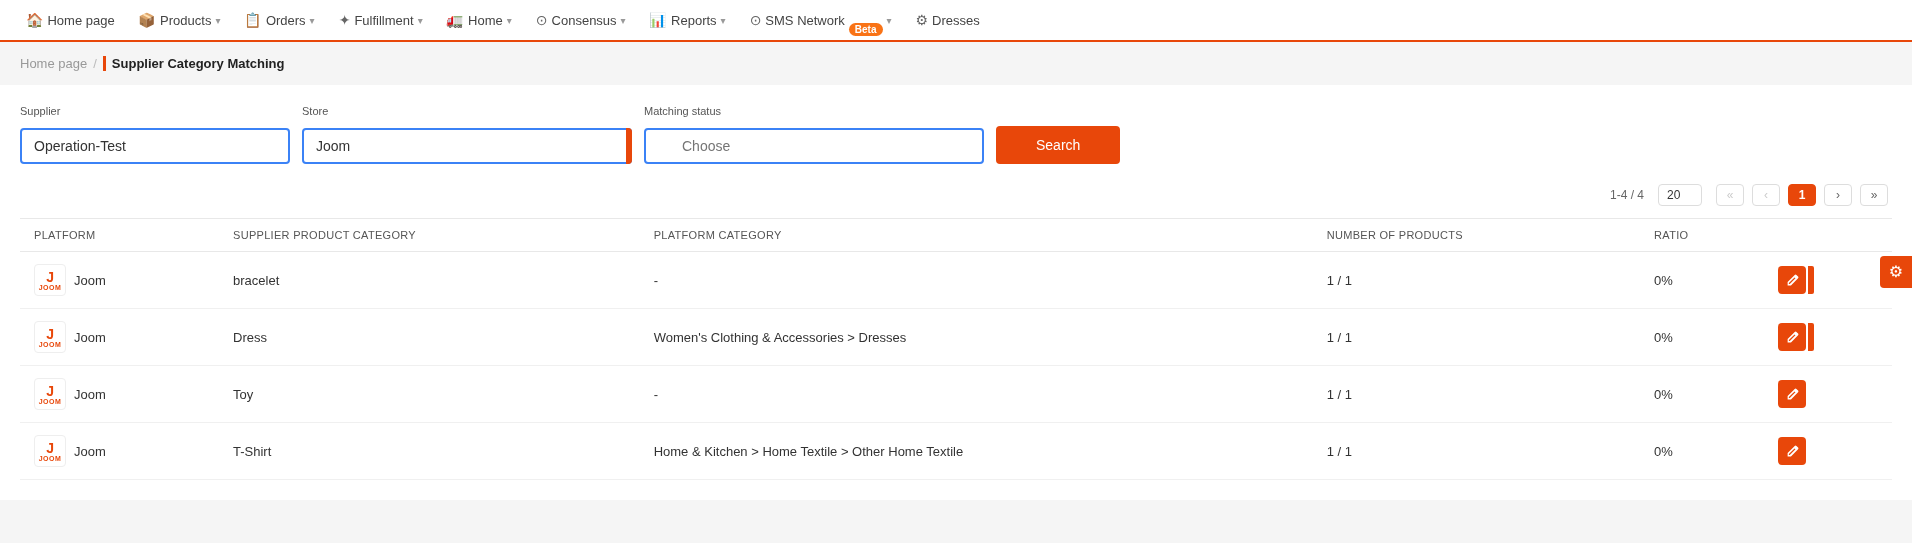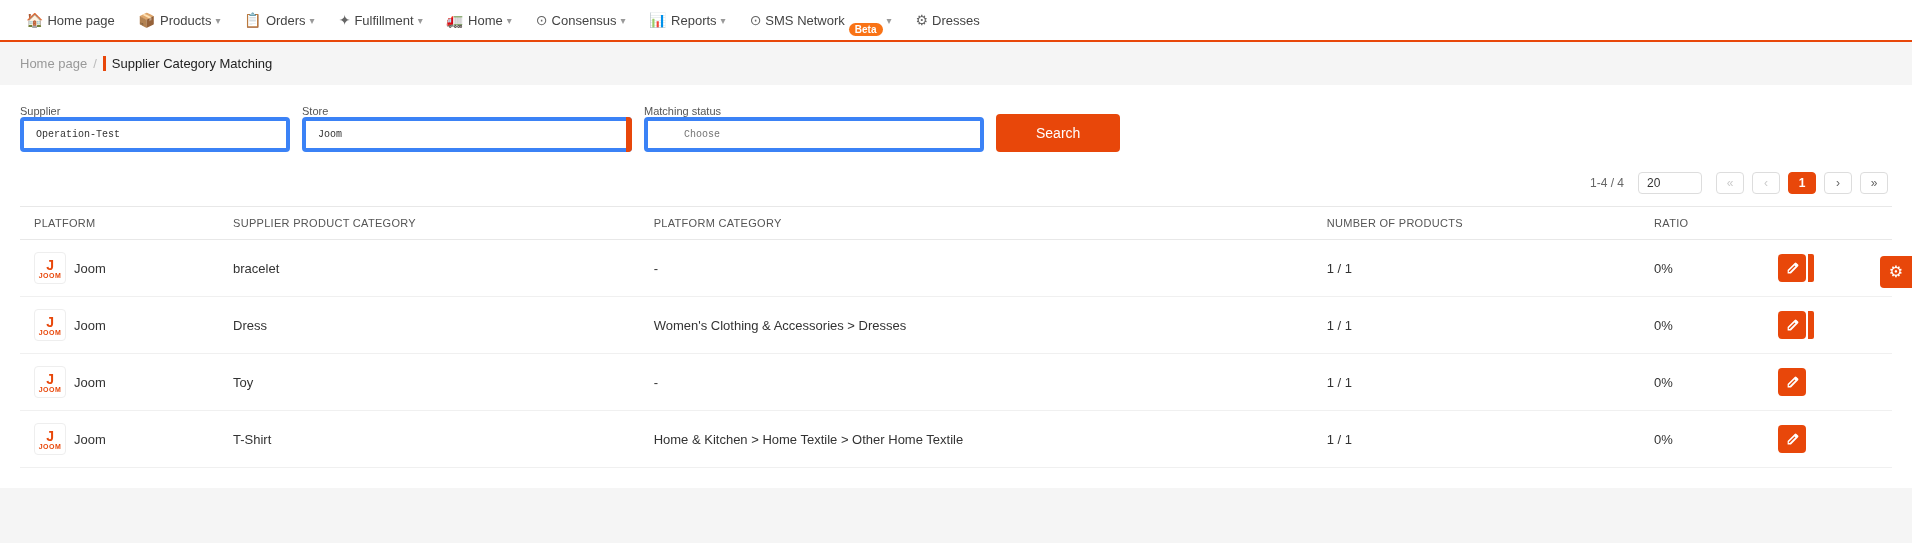--- a/index.html
+++ b/index.html
@@ -28,35 +28,35 @@
 
     
     .breadcrumb {
       padding: 14px 20px; background: #f5f5f5;
       font-size: 13px; color: #999;
       display: flex; align-items: center; gap: 6px;
     }
     .breadcrumb-link { color: #999; cursor: pointer; }
     .breadcrumb-sep { color: #bbb; }
     .breadcrumb-current {
-      font-weight: 400; color: #222;
+      font-weight: 700; color: #222;
       border-left: 3px solid #e8470a; padding-left: 6px;
     }
 
     
     .main { background: #fff; margin: 0; padding: 20px; }
 
     
     .filters { display: flex; align-items: flex-end; gap: 12px; margin-bottom: 20px; }
-    .filter-group { display: flex; flex-direction: column; gap: 0; }
+    .filter-group { display: flex; flex-direction: column; gap: 11px; }
     .filter-label { font-size: 11px; color: #555; font-weight: 500; }
     .filter-input {
-      border: 4px solid #3b82f6; border-radius: 4px;
-      padding: 8px 12px; font-size: 10px; color: #333;
-      background: #fff; outline: none; font-family: Liberation Mono, monospace;
+      border: 2px solid #3b82f6; border-radius: 4px;
+      padding: 8px 12px; font-size: 14px; color: #333;
+      background: #fff; outline: none;
     }
     .supplier-input { width: 270px; }
     .store-input-wrap { position: relative; display: flex; align-items: center; }
     .store-input { width: 330px; }
     .store-flag {
       position: absolute; right: 0;
       width: 6px; height: 100%; background: #e8470a;
       border-radius: 0 4px 4px 0;
     }
     .matching-input { width: 340px; color: #bbb; padding-left: 36px; }
@@ -215,21 +215,21 @@
     </div>
     <div class="filter-group">
       <label class="filter-label">Matching status</label>
       <input class="filter-input matching-input" type="text" placeholder="Choose" style="">
     </div>
     <button class="search-btn">Search</button>
   </div>
 
   <div class="pagination-row">
     <span class="page-info">1-4 / 4</span>
-    <input class="page-size" type="text" value="20" style="width: 64px;">
+    <input class="page-size" type="text" value="20" style="width: 44px;">
     <button class="page-btn disabled">«</button>
     <button class="page-btn disabled">‹</button>
     <button class="page-btn active">1</button>
     <button class="page-btn">›</button>
     <button class="page-btn">»</button>
   </div>
 
   <table class="data-table">
     <thead>
       <tr>

